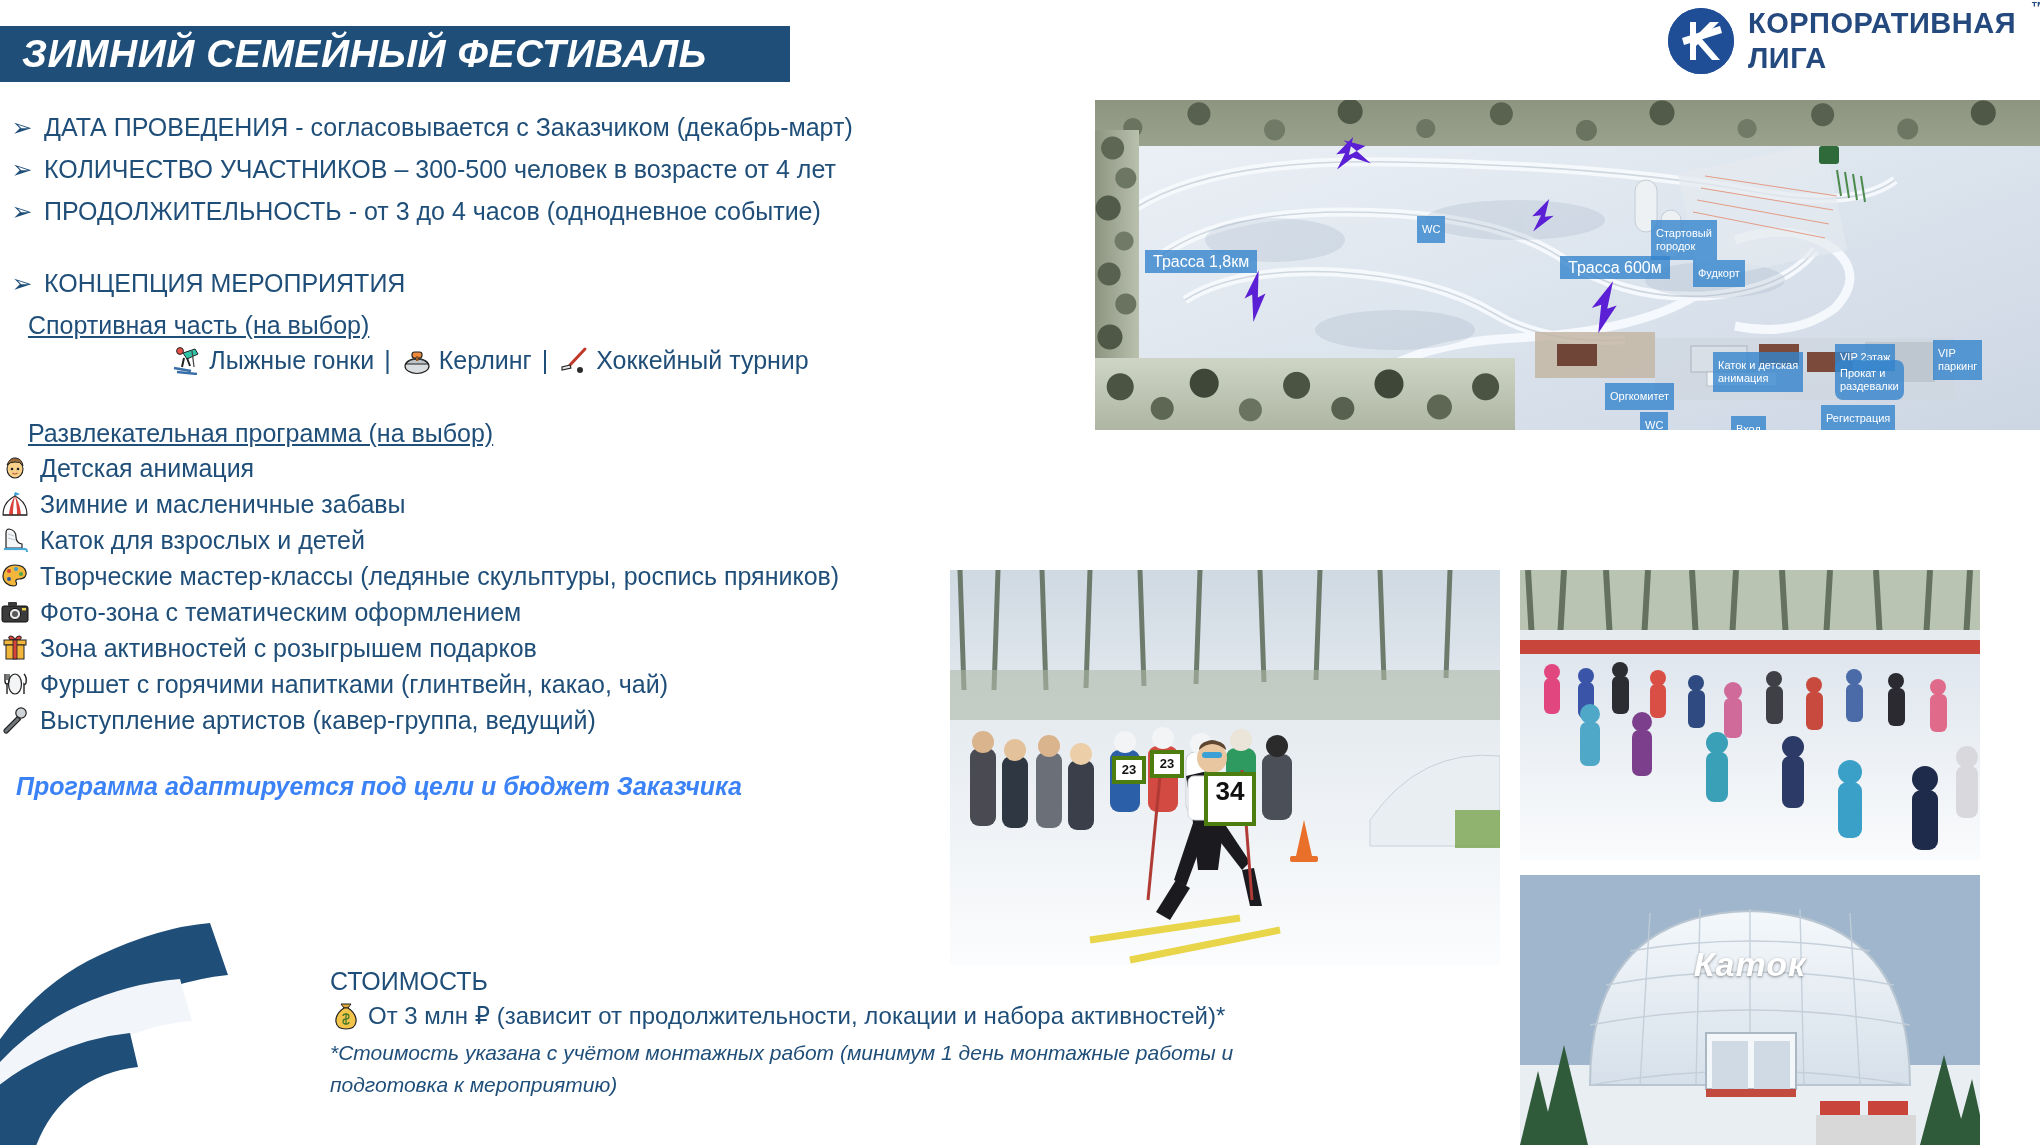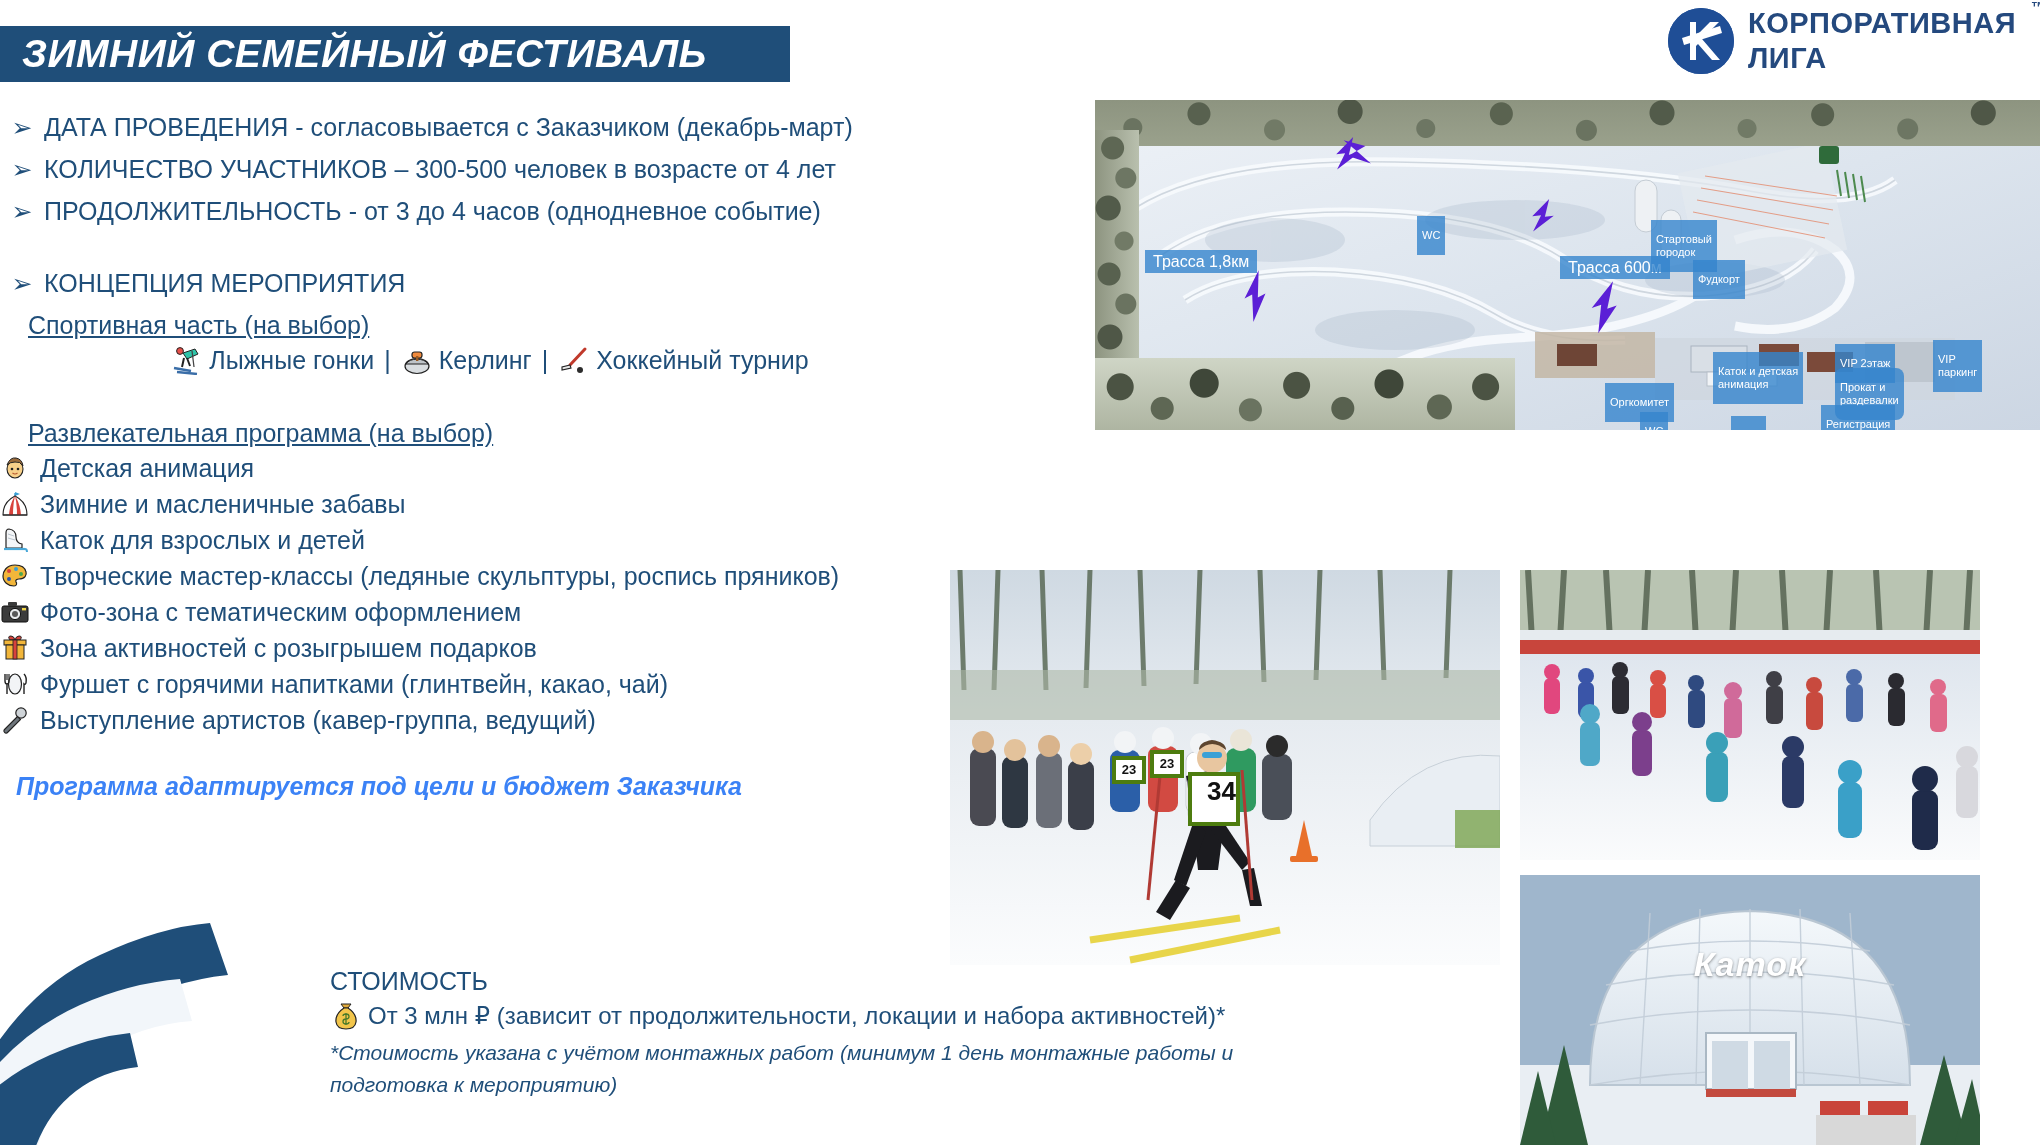--- a/index.html
+++ b/index.html
@@ -128,21 +128,21 @@
       radial-gradient(circle at 59% 70%, #58614f 0 11px, transparent 12px),
       radial-gradient(circle at 70% 36%, #3f4739 0 14px, transparent 15px),
       radial-gradient(circle at 82% 68%, #5e6754 0 12px, transparent 13px),
       radial-gradient(circle at 93% 40%, #4b5343 0 13px, transparent 14px),
       linear-gradient(#cfd5c6,#aeb5a2);
   }
   .map-label{
     position:absolute;
     background:rgba(52,132,205,.80);
     color:#ffffff;font-size:13px;line-height:16px;
-    padding:13px 5px;white-space:pre-line;
+    padding:7px 5px;white-space:pre-line;
     font-family:"Liberation Sans",sans-serif;
   }
   .map-label.sm{font-size:11px;line-height:13px;}
   .map-label.big{font-size:16px;line-height:19px;padding:2px 8px;}
 
   
   .photo{position:absolute;overflow:hidden;}
   .ph-ski{left:950px;top:570px;width:550px;height:395px;}
   .ph-rink{left:1520px;top:570px;width:460px;height:290px;}
   .ph-dome{left:1520px;top:875px;width:460px;height:270px;}
@@ -440,21 +440,21 @@
     <div class="map-label big" style="left:50px;top:150px;">Трасса 1,8км</div>
     <div class="map-label big" style="left:465px;top:156px;">Трасса 600м</div>
     <div class="map-label sm" style="left:322px;top:116px;">WC</div>
     <div class="map-label sm" style="left:556px;top:120px;">Стартовый
 городок</div>
     <div class="map-label sm" style="left:598px;top:160px;">Фудкорт</div>
     <div class="map-label sm" style="left:510px;top:283px;">Оргкомитет</div>
     <div class="map-label sm" style="left:618px;top:252px;">Каток и детская
 анимация</div>
     <div class="map-label sm" style="left:740px;top:244px;">VIP 2этаж</div>
-    <div class="map-label sm" style="left:740px;top:268px;border-radius:8px;">Прокат и
+    <div class="map-label sm" style="left:740px;top:260px;border-radius:8px;">Прокат и
 раздевалки</div>
     <div class="map-label sm" style="left:726px;top:305px;">Регистрация</div>
     <div class="map-label sm" style="left:838px;top:240px;">VIP
 паркинг</div>
     <div class="map-label sm" style="left:545px;top:312px;">WC</div>
     <div class="map-label sm" style="left:636px;top:316px;">Вход</div>
   </div>
 
   <div class="photo ph-ski">
     <svg width="550" height="395" viewBox="0 0 550 395" preserveAspectRatio="none">
@@ -516,21 +516,21 @@
 
         <path d="M140 370 L290 348" stroke="#e8d54a" stroke-width="7"></path>
         <path d="M180 390 L330 360" stroke="#e8d54a" stroke-width="7"></path>
         <path d="M292 200 L302 330" stroke="#b03a34" stroke-width="3"></path>
         <path d="M210 206 L198 330" stroke="#b03a34" stroke-width="3"></path>
       </g>
 
       <path d="M346 286 L354 250 L362 286 Z" fill="#e8702a"></path>
       <rect x="340" y="286" width="28" height="6" rx="2" fill="#e8702a"></rect>
     </svg>
-    <div class="bib" style="left:238px;top:202px;width:44px;height:46px;font-size:26px;line-height:30px;text-align:right;">34</div>
+    <div class="bib" style="left:254px;top:202px;width:44px;height:46px;font-size:26px;line-height:30px;">34</div>
     <div class="bib" style="left:200px;top:180px;width:26px;height:20px;font-size:13px;line-height:20px;">23</div>
     <div class="bib" style="left:162px;top:186px;width:26px;height:20px;font-size:13px;line-height:20px;">23</div>
   </div>
 
   <div class="photo ph-rink">
     <svg width="460" height="290" viewBox="0 0 460 290" preserveAspectRatio="none">
       <defs>
         <linearGradient id="iceg" x1="0" y1="0" x2="0" y2="1">
           <stop offset="0%" stop-color="#dfe6ee"></stop>
             <stop offset="100%" stop-color="#fafbfc"></stop>

